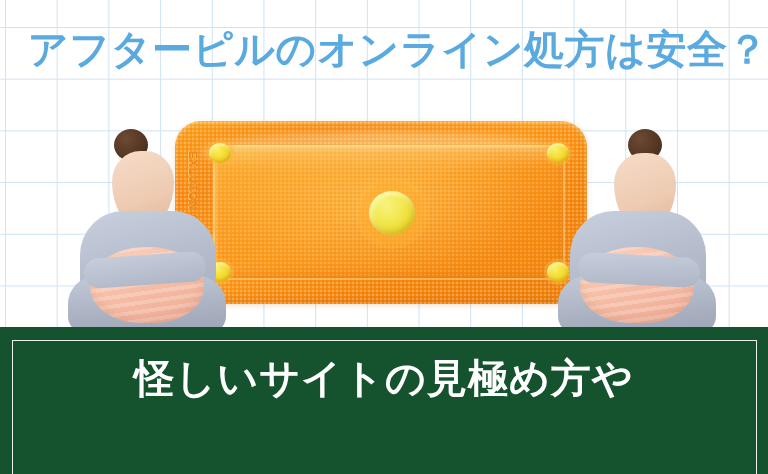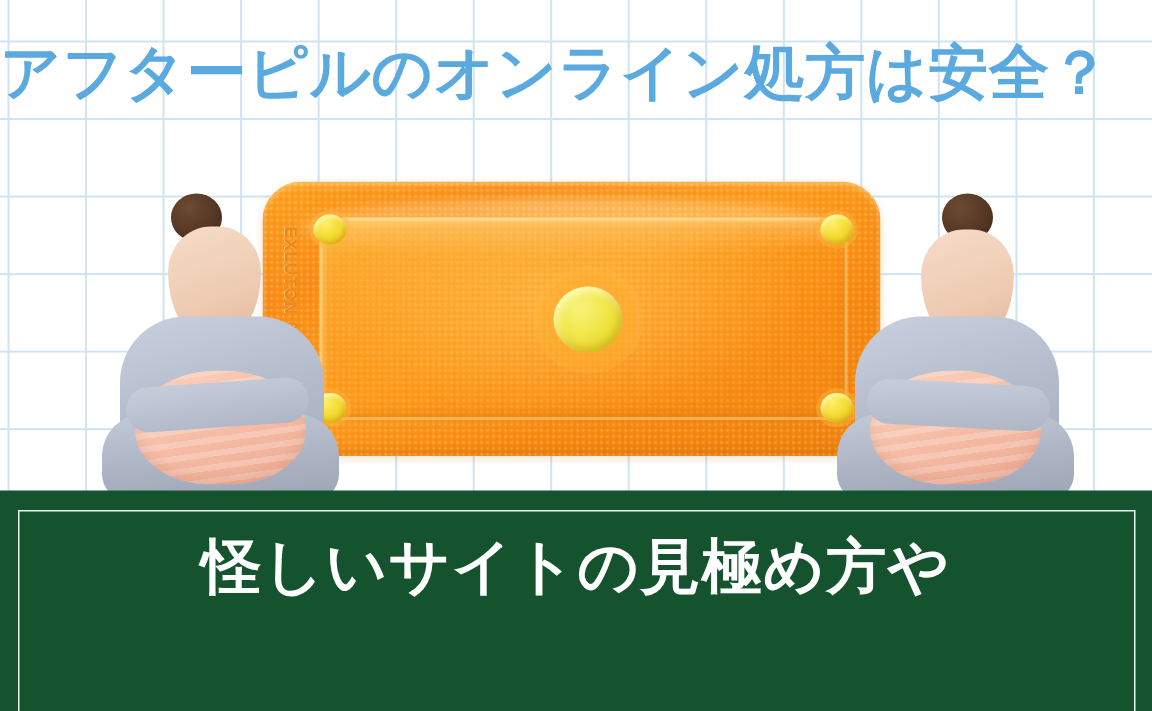--- a/index.html
+++ b/index.html
@@ -32,21 +32,21 @@
     background-size: 51.7px 51.7px;
     background-position: 5px 27px;
   }
 
   
   .title {
     position: absolute;
     left: 0;
     top: 23px;
     width: 768px;
-    text-align: left;
+    text-align: right;
     font-size: 40px;
     line-height: 52px;
     font-weight: 700;
     letter-spacing: 0.5px;
     color: #5aaae0;
     white-space: nowrap;
   }
 
   
   .pill-pack {

